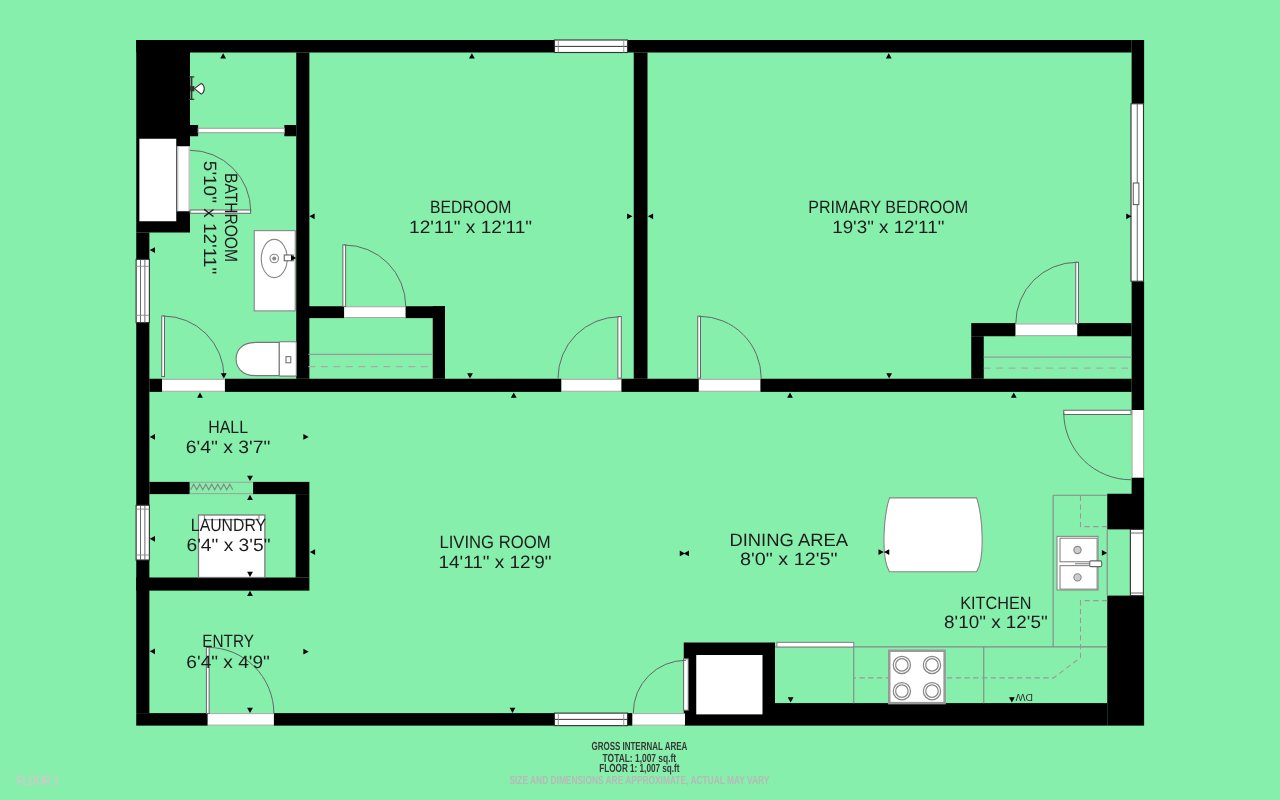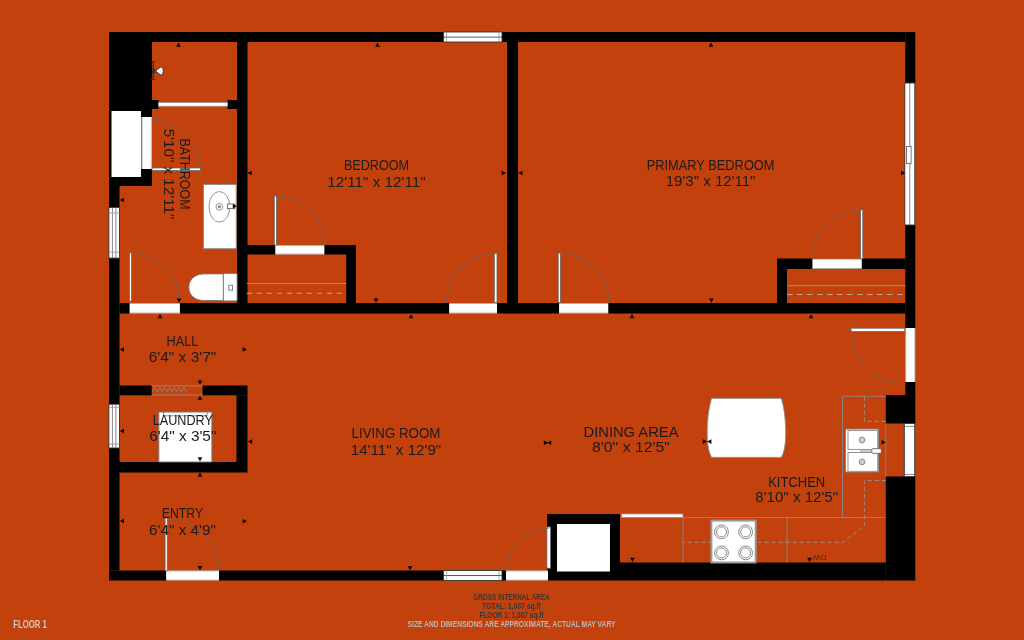--- a/index.html
+++ b/index.html
@@ -1,16 +1,16 @@
 <!DOCTYPE html>
 <html><head>
 <meta charset="utf-8">
 <style>
 html,body{margin:0;padding:0;background:#fff;}
-.plan{position:relative;width:1024px;height:640px;background:#c2410c;overflow:hidden;}
+.plan{position:relative;width:1024px;height:640px;background:#86efac;overflow:hidden;}
 svg{display:block;}
 text{font-family:"Liberation Sans",sans-serif;}
 .lbl{font-size:14.3px;fill:#1c1c1c;}
 </style>
 </head>
 <body>
 <div class="plan">
 <svg width="1024" height="640" viewBox="0 0 1024 640">
 
 <g fill="#000">

